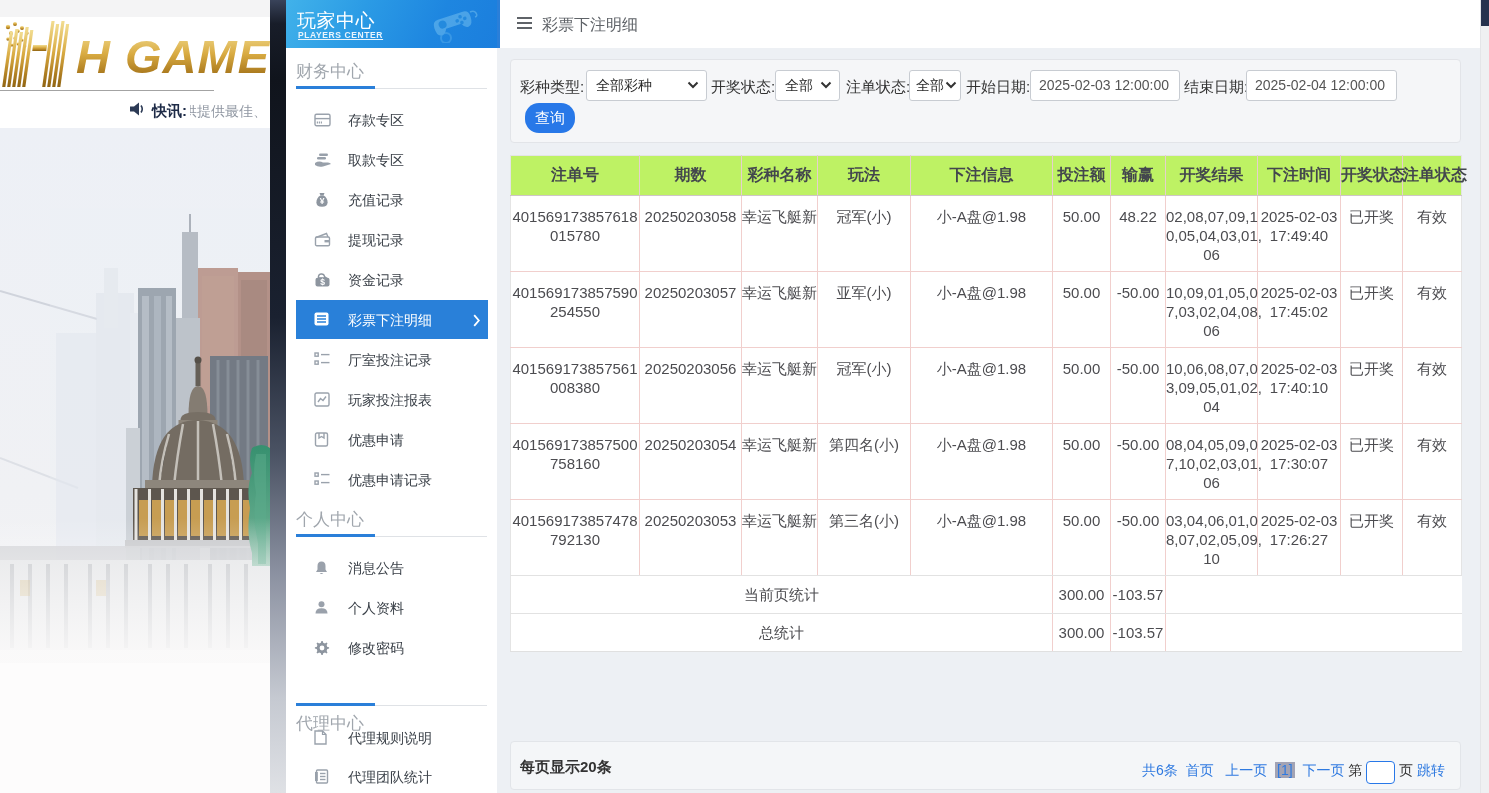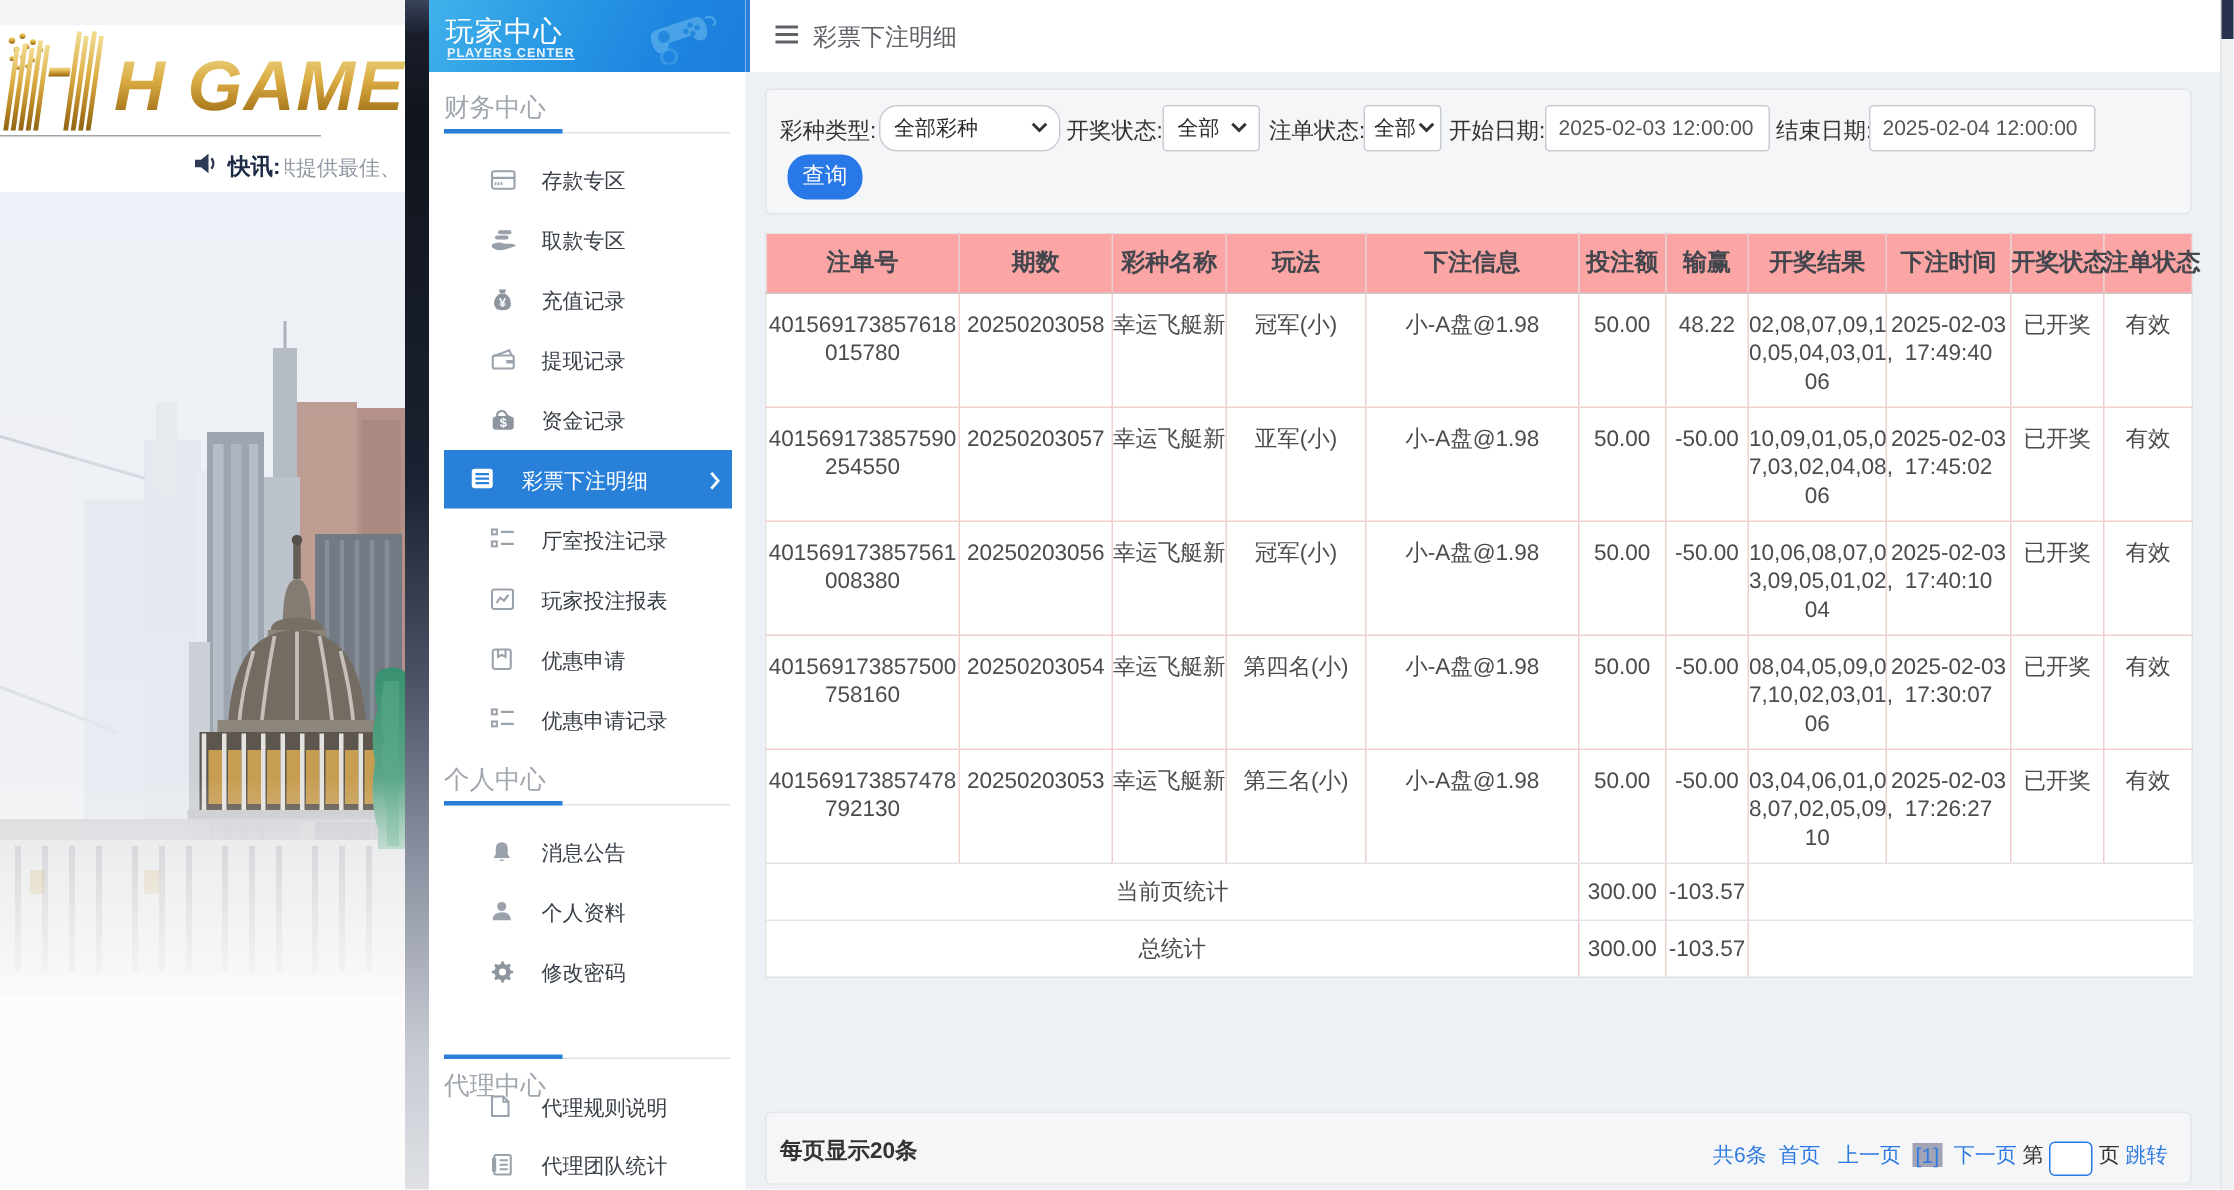--- a/index.html
+++ b/index.html
@@ -23,21 +23,21 @@
 
 #sidebar { position:absolute; left:286px; top:0; width:211px; height:793px; background:#fff; }
 #sbheader { position:absolute; left:0; top:0; width:211px; height:48px;
   background:linear-gradient(115deg, #41b2ea 0%, #2b9be5 35%, #1e86e0 70%, #1b7edd 100%); overflow:hidden; }
 #sbheader .t1 { position:absolute; left:11px; top:8px; font-size:19px; color:#fff; letter-spacing:0.5px; }
 #sbheader .t2 { position:absolute; left:12px; top:30px; font-size:8.5px; color:#e8f4fd; letter-spacing:0.6px; font-weight:bold;text-decoration:underline; }
 #sbheader .pad { position:absolute; right:17px; top:9px; opacity:.4; }
 .sec-title { position:absolute; left:10px; font-size:17px; color:#a0a6ad; }
 .sec-line { position:absolute; left:10px; width:191px; height:1px; background:#dfe2e6; }
 .sec-line i { position:absolute; left:0; top:-2px; width:79px; height:3px; background:#2a7fd9; display:block; }
-.mitem { position:absolute; left:13px; width:211px; height:40px; }
+.mitem { position:absolute; left:0; width:211px; height:40px; }
 .mitem .ic { position:absolute; left:28px; top:50%; margin-top:-8px; }
 .mitem .tx { position:absolute; left:62px; top:50%; margin-top:-9px; font-size:14px; color:#3a4048; line-height:18px; }
 .mitem.sel { left:10px; width:192px; height:39px; background:#2980d9; }
 .mitem.sel .ic { left:18px; }
 .mitem.sel .tx { left:52px; color:#fff; }
 .mitem.sel .arr { position:absolute; right:8px; top:50%; margin-top:-6px; }
 
 
 #main { position:absolute; left:497px; top:0; width:992px; height:793px; background:#edf0f4; }
 #topbar { position:absolute; left:0; top:0; width:983px; height:48px; background:#fff; }
@@ -49,21 +49,21 @@
 #scrollstrip .thumb { position:absolute; left:0; top:0; width:9px; height:26px; background:#26324e; }
 
 #filterpanel { position:absolute; left:13px; top:59px; width:951px; height:84px; background:#f5f6f8; border:1px solid #e2e4e8; border-radius:4px; }
 .flabel { position:absolute; top:78px; font-size:15px; color:#333; }
 .fselect { position:absolute; top:70px; height:31px; background:#fff; border:1px solid #c8ccd2; border-radius:3px; font-size:14px; color:#2b2b2b; line-height:29px; padding-left:9px; white-space:nowrap; }
 .fselect svg { position:absolute; right:7px; top:10px; }
 .finput { position:absolute; top:70px; height:31px; background:#fff; border:1px solid #c8ccd2; border-radius:3px; font-size:14px; color:#555; line-height:29px; padding-left:8px; white-space:nowrap; }
 #btnquery { position:absolute; left:28px; top:103px; width:50px; height:30px; background:#2878e8; border-radius:14px; color:#fff; font-size:15px; text-align:center; line-height:30px; }
 
 #btable { position:absolute; left:13px; top:155px; border-collapse:collapse; table-layout:fixed; width:951px; background:#fff; font-size:15px; color:#4c4c50; }
-#btable th { background:#fca5a5; height:40px; font-size:16px; color:#43474d; font-weight:bold; border:1px solid #e6cfce; border-top:1px solid #dcdee1; border-bottom:1px solid #cfc6c6; padding:0; text-align:center; vertical-align:middle; white-space:nowrap; }
+#btable th { background:#bef264; height:40px; font-size:16px; color:#43474d; font-weight:bold; border:1px solid #e6cfce; border-top:1px solid #dcdee1; border-bottom:1px solid #cfc6c6; padding:0; text-align:center; vertical-align:middle; white-space:nowrap; }
 #btable td { border:1px solid #f1cfcd; vertical-align:top; padding:11px 0 7px 0; text-align:center; line-height:19px; height:57px; white-space:nowrap; }
 #btable tr.srow td { border-top:1px solid #e2e2e2; border-bottom-color:#e2e2e2; padding:0; height:38px; vertical-align:middle; }
 #btable th.first, #btable td.first { border-left:1px solid #e4e4e4; }
 #btable th.last, #btable td.last { border-right:1px solid #e4e4e4; }
 #btable tr.top th { border-top:1px solid #e4e4e4; }
 #btable tr.srow.bot td { border-bottom:1px solid #e0e0e0; }
 #btable tr.srow td.nb { border-left:none; border-right:none; }
 #btable tr.r6 td { border-bottom:1px solid #e2e2e2; }
 #btable tr.srow td.nbl { border-right:none; }
 
@@ -455,21 +455,21 @@
           <i style="top:10px"></i>
         </div>
       <div class="title">彩票下注明细</div>
     </div>
     <div id="scrollstrip">
         <div class="thumb"></div>
       </div>
 
     <div id="filterpanel"></div>
     <span class="flabel" style="left:23px">彩种类型:</span>
-    <div class="fselect" style="left:89px; width:121px;border-radius:12px;">全部彩种
+    <div class="fselect" style="left:89px; width:121px;">全部彩种
       <svg width="12" height="8" viewBox="0 0 12 8">
           <path d="M1.5 1.5 L6 6 L10.5 1.5" stroke="#333" stroke-width="2" fill="none"></path>
         </svg>
     </div>
     <span class="flabel" style="left:214px">开奖状态:</span>
     <div class="fselect" style="left:278px; width:65px;">全部
       <svg width="12" height="8" viewBox="0 0 12 8">
           <path d="M1.5 1.5 L6 6 L10.5 1.5" stroke="#333" stroke-width="2" fill="none"></path>
         </svg>
     </div>

